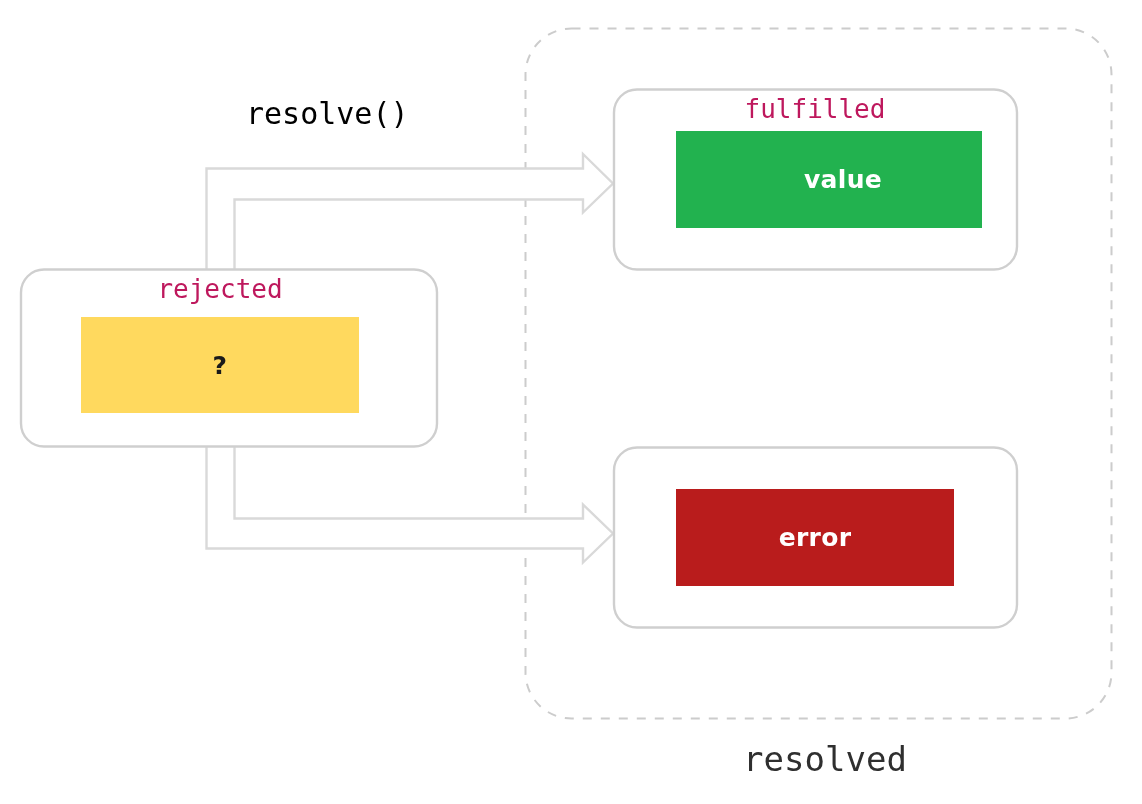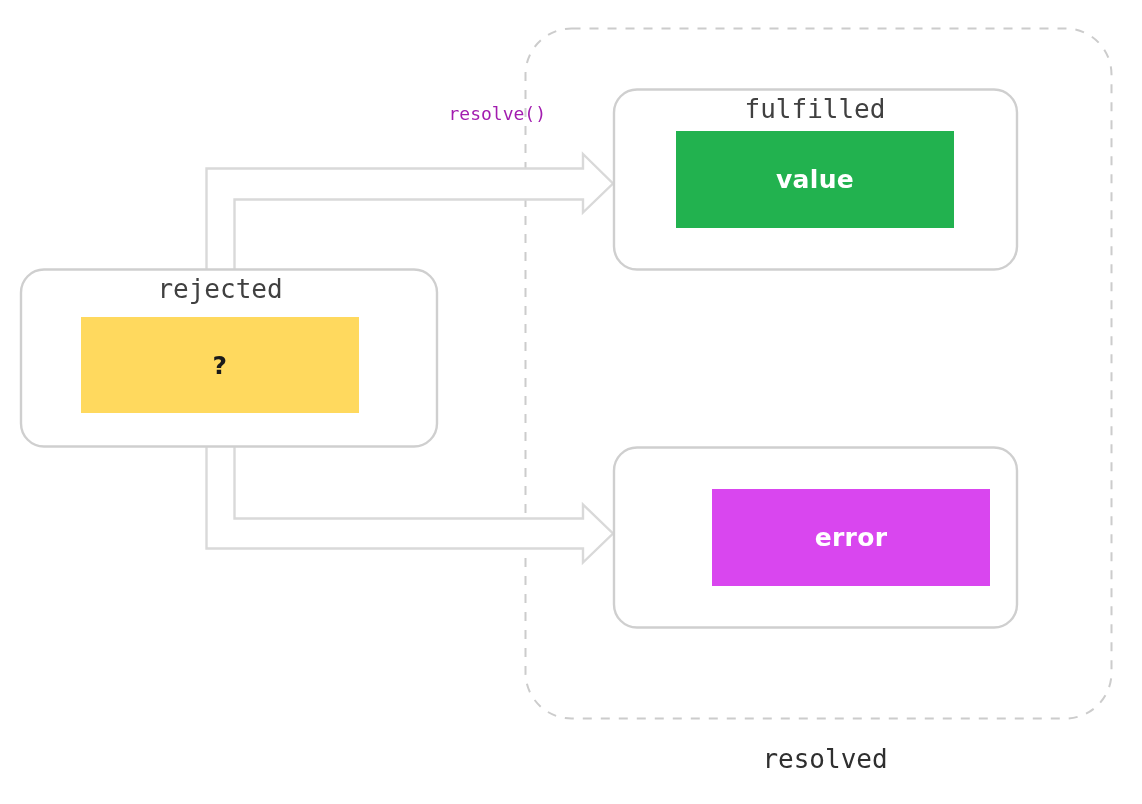--- a/index.html
+++ b/index.html
@@ -22,47 +22,47 @@
     left: 0;
     top: 0;
     width: 1142px;
     height: 804px;
   }
   .state-title {
     position: absolute;
     font-family: "DejaVu Sans Mono", monospace;
     font-size: 26px;
     line-height: 30px;
-    color: #404040;
+    color: #be185d;
     text-align: center;
     white-space: nowrap;
   }
   .payload-box {
     position: absolute;
     display: flex;
     align-items: center;
     justify-content: center;
     font-family: "DejaVu Sans", sans-serif;
     font-weight: bold;
     font-size: 25px;
     letter-spacing: 0.3px;
   }
   .edge-label {
     position: absolute;
     font-family: "DejaVu Sans Mono", monospace;
-    font-size: 18px;
+    font-size: 30px;
     line-height: 30px;
-    color: #a21caf;
-    text-align: right;
+    color: #000000;
+    text-align: left;
     white-space: nowrap;
   }
   .group-label {
     position: absolute;
     font-family: "DejaVu Sans Mono", monospace;
-    font-size: 26px;
+    font-size: 34px;
     line-height: 30px;
     color: #2f2f2f;
     text-align: center;
     white-space: nowrap;
   }
 </style>
 </head>
 <body>
 
 <div id="canvas">
@@ -102,26 +102,26 @@
   </svg>
 
   <div class="state-title" style="left:81px; top:274px; width:278px;">rejected</div>
 
   <div class="payload-box" style="left:81px; top:317px; width:278px; height:96px; background:#ffd95e; color:#1a1a1a;">
     <span>?</span>
   </div>
 
   <div class="state-title" style="left:676px; top:94px; width:278px;">fulfilled</div>
 
-  <div class="payload-box" style="left:676px; top:131px; width:278px; height:97px; background:#22b24f; color:#ffffff;">
+  <div class="payload-box" style="left:676px; top:131px; width:278px; height:97px; background:#22b24f; color:#ffffff;padding-left:28px;">
     <span>value</span>
   </div>
 
 
-  <div class="payload-box" style="left:676px; top:489px; width:278px; height:97px; background:#d946ef; color:#ffffff;margin-left:36px;">
+  <div class="payload-box" style="left:676px; top:489px; width:278px; height:97px; background:#b91c1c; color:#ffffff;">
     <span>error</span>
   </div>
 
   <div class="edge-label" style="left:246px; top:99px; width:300px;">resolve()</div>
 
 
   <div class="group-label" style="left:675px; top:744px; width:300px;">resolved</div>
 
 </div>
 

